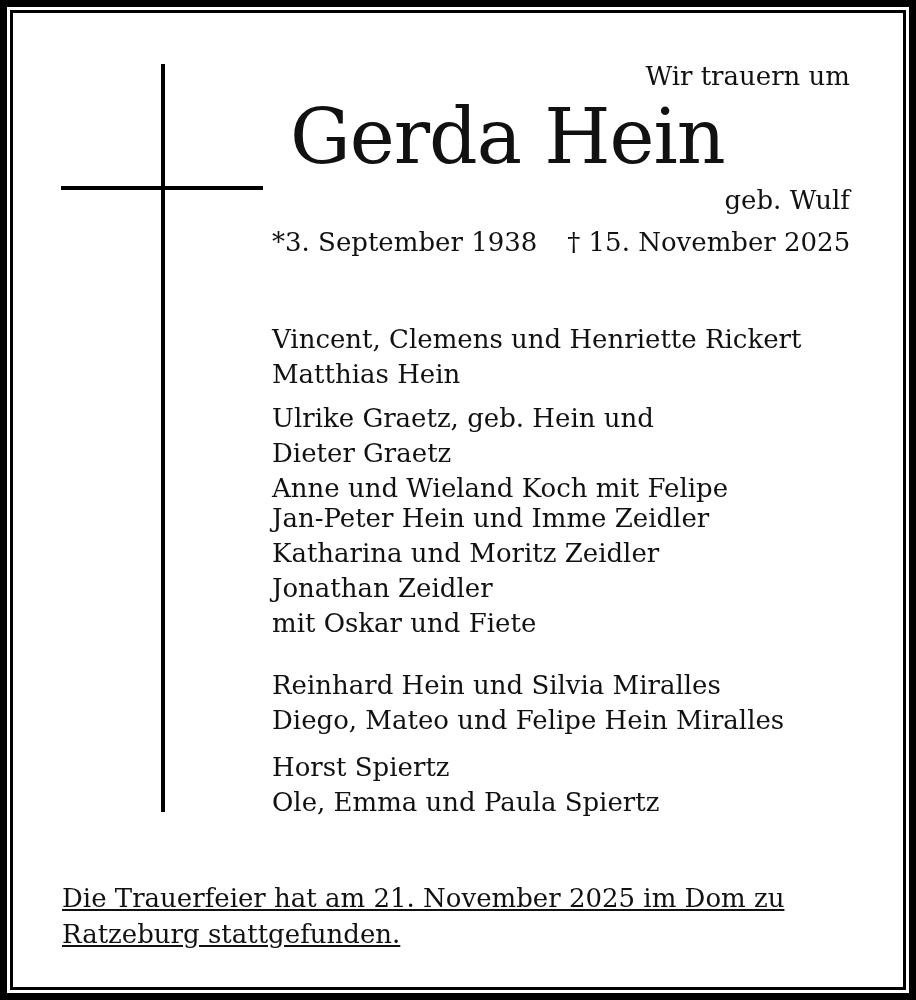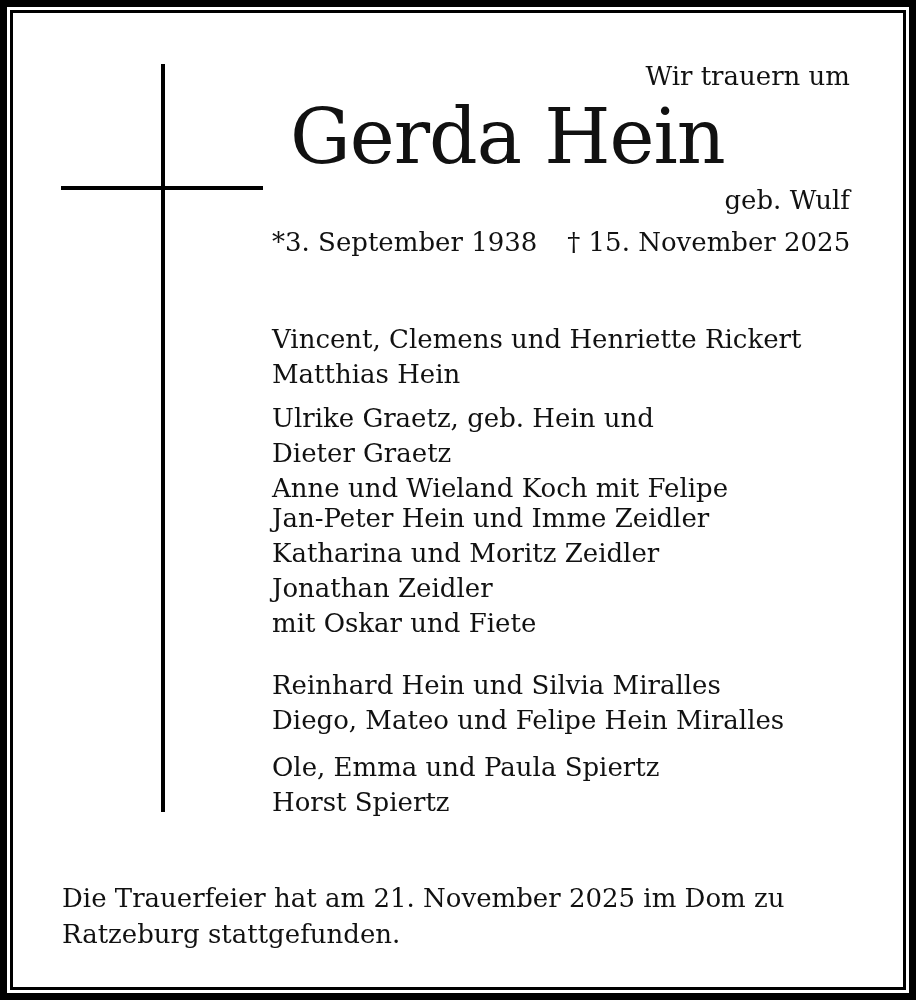--- a/index.html
+++ b/index.html
@@ -11,21 +11,21 @@
     .inner {
       position: absolute; left: 10px; top: 10px; right: 10px; bottom: 10px;
       border: 3px solid #000; background: #fff;
     }
     .txt { position: absolute; font-family: "DejaVu Serif", "Liberation Serif", serif; color: #111; white-space: nowrap; }
     .intro { top: 52px; font-size: 26px; left: 290px; width: 560px; text-align:right;margin-top:9px; }
     .name { top: 92px; font-size: 76px; left: 290px; width: 560px; text-align:left; letter-spacing: -1px; }
     .maiden { top: 185px; font-size: 26px; left: 290px; width: 560px; text-align:right; }
     .dates { top: 227px; font-size: 26px; left: 272px; width: 600px; }
     .mourner { left: 272px; font-size: 26px; line-height: 35px; }
-    .footer { left: 62px; font-size: 26px; line-height: 36px; }
+    .footer { left: 62px; font-size: 26px; line-height: 36px; text-decoration: underline; }
     .cross-v { position: absolute; left: 161px; top: 64px; width: 4px; height: 748px; background: #000; }
     .cross-h { position: absolute; left: 61px; top: 186px; width: 202px; height: 4px; background: #000; }
   </style>
 </head>
 <body>
 
 <div class="outer"></div>
 <div class="inner"></div>
 
 <div>
@@ -54,21 +54,21 @@
     <div>Jan-Peter Hein und Imme Zeidler</div>
     <div>Katharina und Moritz Zeidler</div>
     <div>Jonathan Zeidler</div>
     <div>mit Oskar und Fiete</div>
   </div>
   <div class="txt mourner" style="top:668px">
     <div>Reinhard Hein und Silvia Miralles</div>
     <div>Diego, Mateo und Felipe Hein Miralles</div>
   </div>
   <div class="txt mourner" style="top:750px">
+    <div>Horst Spiertz</div>
     <div>Ole, Emma und Paula Spiertz</div>
-    <div>Horst Spiertz</div>
   </div>
 </div>
 
 <div class="txt footer" style="top:880px">
   <div>Die Trauerfeier hat am 21. November 2025 im Dom zu</div>
   <div>Ratzeburg stattgefunden.</div>
 </div>
 
 </body></html>

